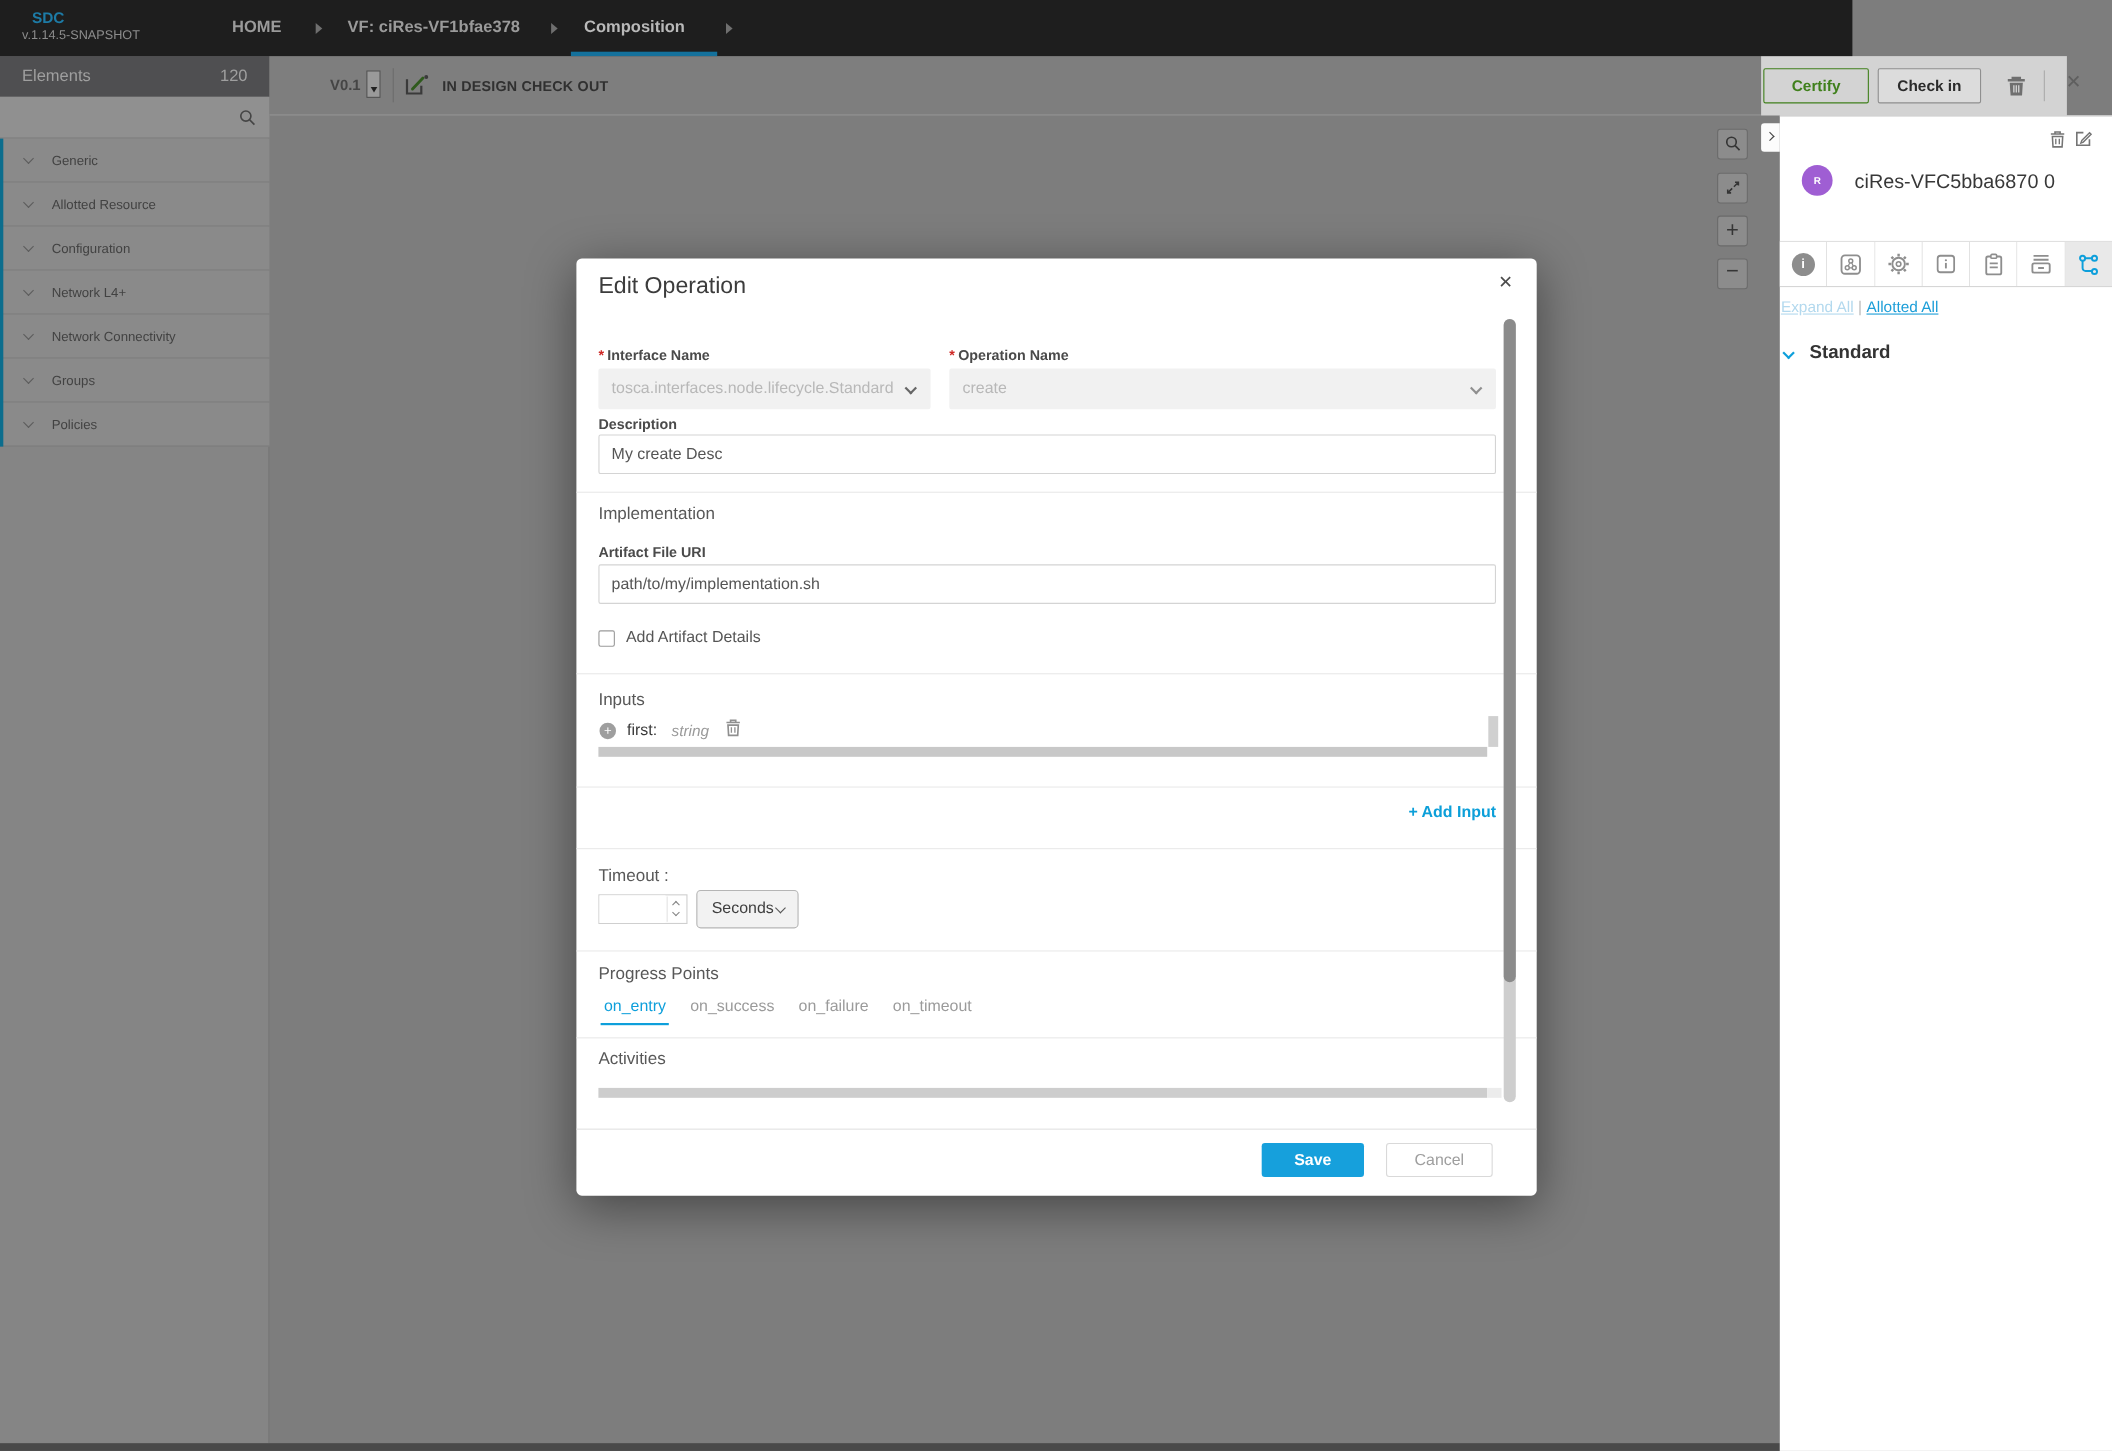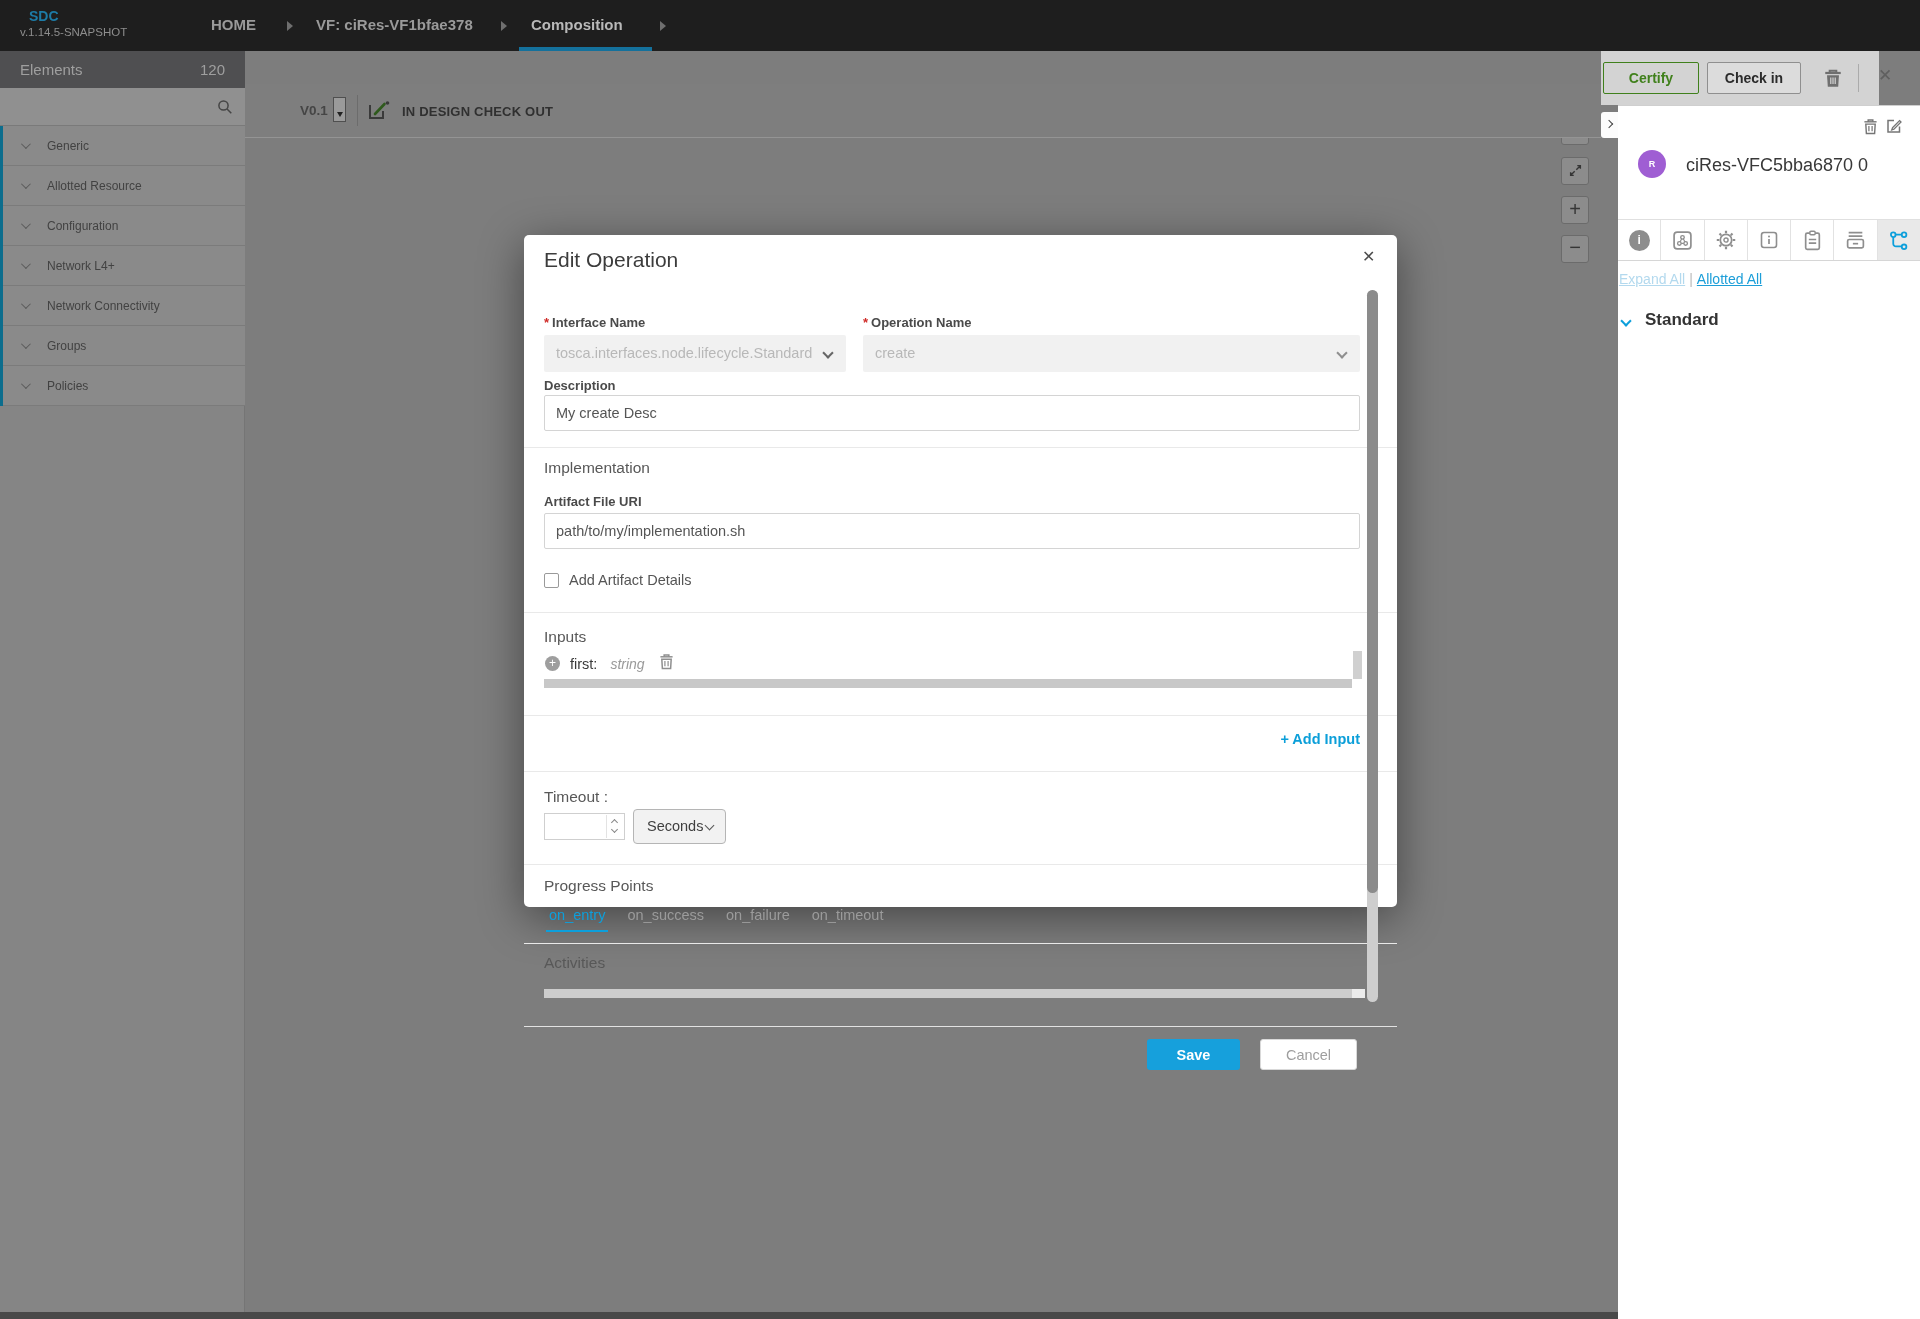--- a/index.html
+++ b/index.html
@@ -1,21 +1,21 @@
 <!DOCTYPE html>
 <html><head>
 <meta charset="utf-8">
 <style>
   * { margin:0; padding:0; box-sizing:border-box; }
   html,body { width:1920px; height:1319px; font-family:"Liberation Sans","DejaVu Sans",sans-serif; }
   #app { position:relative; width:1920px; height:1319px; background:#7d7d7d; overflow:hidden; }
   .abs { position:absolute; }
 
   
-  #header { left:0; top:0; width:1920px; height:51px; background:#1e1e1e; z-index:30; }
+  #header { left:0; top:0; width:1684px; height:51px; background:#1e1e1e; z-index:30; }
   #logo-name { left:29px; top:8px; font-size:14px; font-weight:bold; color:#1d7ba6; }
   #logo-version { left:20px; top:26px; font-size:11.5px; color:#8d8d8d; }
   .crumb { top:16px; font-size:15px; font-weight:600; color:#9a9a9a; }
   #crumb-home { left:211px; }
   #crumb-vf { left:316px; }
   #crumb-comp { left:531px; color:#b9b9b9; }
   .crumb-arrow { top:21px; width:0; height:0; border-left:6px solid #6f6f6f; border-top:5px solid transparent; border-bottom:5px solid transparent; }
   #arr1 { left:287px; } #arr2 { left:501px; } #arr3 { left:660px; }
   #comp-underline { left:519px; top:47px; width:133px; height:4px; background:#14719c; }
 
@@ -25,21 +25,21 @@
   #elements-title, #elements-count { font-size:15px; color:#9f9f9f; }
   #sidebar-search { left:0; top:37px; width:245px; height:38px; background:#909090; border-bottom:1px solid #7a7a7a; }
   #sidebar-search svg { position:absolute; right:12px; top:11px; }
   #cat-list { left:0; top:75px; width:245px; }
   #cat-list::before { content:""; position:absolute; left:0; top:0; width:3px; height:100%; background:#0c6d8d; z-index:2; }
   .cat-item { position:relative; height:40px; background:#8a8a8a; border-bottom:1px solid #7b7b7b; display:flex; align-items:center; }
   .cat-chev { position:absolute; left:21px; width:7px; height:7px; border-right:1.5px solid #5c5c5c; border-bottom:1.5px solid #5c5c5c; transform:rotate(45deg) translateY(-2px); }
   .cat-label { margin-left:47px; font-size:12px; color:#424242; }
 
   
-  #topbar-dim { left:245px; top:51px; width:1356px; height:54px; background:#7e7e7e; border-bottom:1px solid #949494; z-index:6;margin-top:33px; }
+  #topbar-dim { left:245px; top:51px; width:1356px; height:54px; background:#7e7e7e; border-bottom:1px solid #949494; z-index:6; }
   #version-text { left:55px; top:19px; font-size:13.5px; font-weight:600; color:#454545; }
   #version-stepper { left:88px; top:13px; width:13px; height:25px; background:#9a9a9a; border:1px solid #4f4f4f; }
   #version-stepper::after { content:""; position:absolute; left:2.5px; top:14px; border-left:3.5px solid transparent; border-right:3.5px solid transparent; border-top:5px solid #222; }
   #topbar-sep1 { left:112px; top:11px; width:1px; height:31px; background:#6c6c6c; }
   #checkout-icon { left:121px; top:15px; }
   #status-text { left:157px; top:20px; font-size:13px; font-weight:700; color:#303030; letter-spacing:.2px; }
 
   
   #topbar-bright { left:1601px; top:51px; width:278px; height:54px; background:#d3d3d3; z-index:7; display:flex; align-items:center; }
   #certify-btn { position:absolute; left:2px; top:11px; width:96px; height:32px; background:transparent; border:1px solid #40801c; border-radius:2px; color:#40801c; font-size:14px; font-weight:600; text-align:center; line-height:30px; cursor:pointer; }
@@ -77,21 +77,21 @@
   #std-title { position:absolute; left:27px; top:204px; font-size:17px; font-weight:700; color:#333; }
   #ops-table { position:absolute; left:27px; top:243px; width:269px; border-collapse:collapse; font-size:14.5px; }
   #ops-table td { border:1px solid #dadada; padding:8px 11px; }
   #ops-table .th-row td { background:#f1f1f1; color:#333; font-weight:500; height:37px; }
   #ops-table .d-row td { background:#fcfcfc; height:39px; }
   #cell-name-val { color:#1c9ed8; cursor:pointer; }
   #cell-desc-val { color:#8d8d8d; }
   .c1 { width:87px; }
 
   
-  #modal { left:524px; top:235px; width:873px; height:672px; background:#fff; border-radius:5px; box-shadow:0 10px 45px rgba(0,0,0,.45); z-index:50; }
+  #modal { left:524px; top:235px; width:873px; height:852px; background:#fff; border-radius:5px; box-shadow:0 10px 45px rgba(0,0,0,.45); z-index:50; }
   #modal-title { position:absolute; left:20px; top:13px; font-size:21px; font-weight:500; color:#3c3c3c; }
   #modal-close { position:absolute; left:838px; top:12px; font-size:16px; color:#4c4c4c; cursor:pointer; }
   .flabel { position:absolute; font-size:13px; font-weight:600; color:#4a4a4a; }
   .req { color:#cf2a27; margin-right:3px; }
   .ddl { position:absolute; height:37px; background:#f1f1f1; border-radius:2px; color:#b8b8b8; font-size:14.5px; line-height:37px; padding-left:12px; cursor:default; }
   .ddl-chev { position:absolute; right:14px; top:14px; width:8px; height:8px; border-right:2px solid #666; border-bottom:2px solid #666; transform:rotate(45deg); }
   .ddl-chev.lt { border-color:#8f8f8f; }
   .tinput { position:absolute; height:36px; border:1px solid #d4d4d4; border-radius:2px; font-size:14.5px; color:#555; padding:0 11px; font-family:inherit; background:#fff; width:816px; left:20px; }
   .divider { position:absolute; left:0; width:873px; height:1px; background:#e9e9e9; }
   .section-label { position:absolute; left:20px; font-size:15.5px; color:#585858; }

